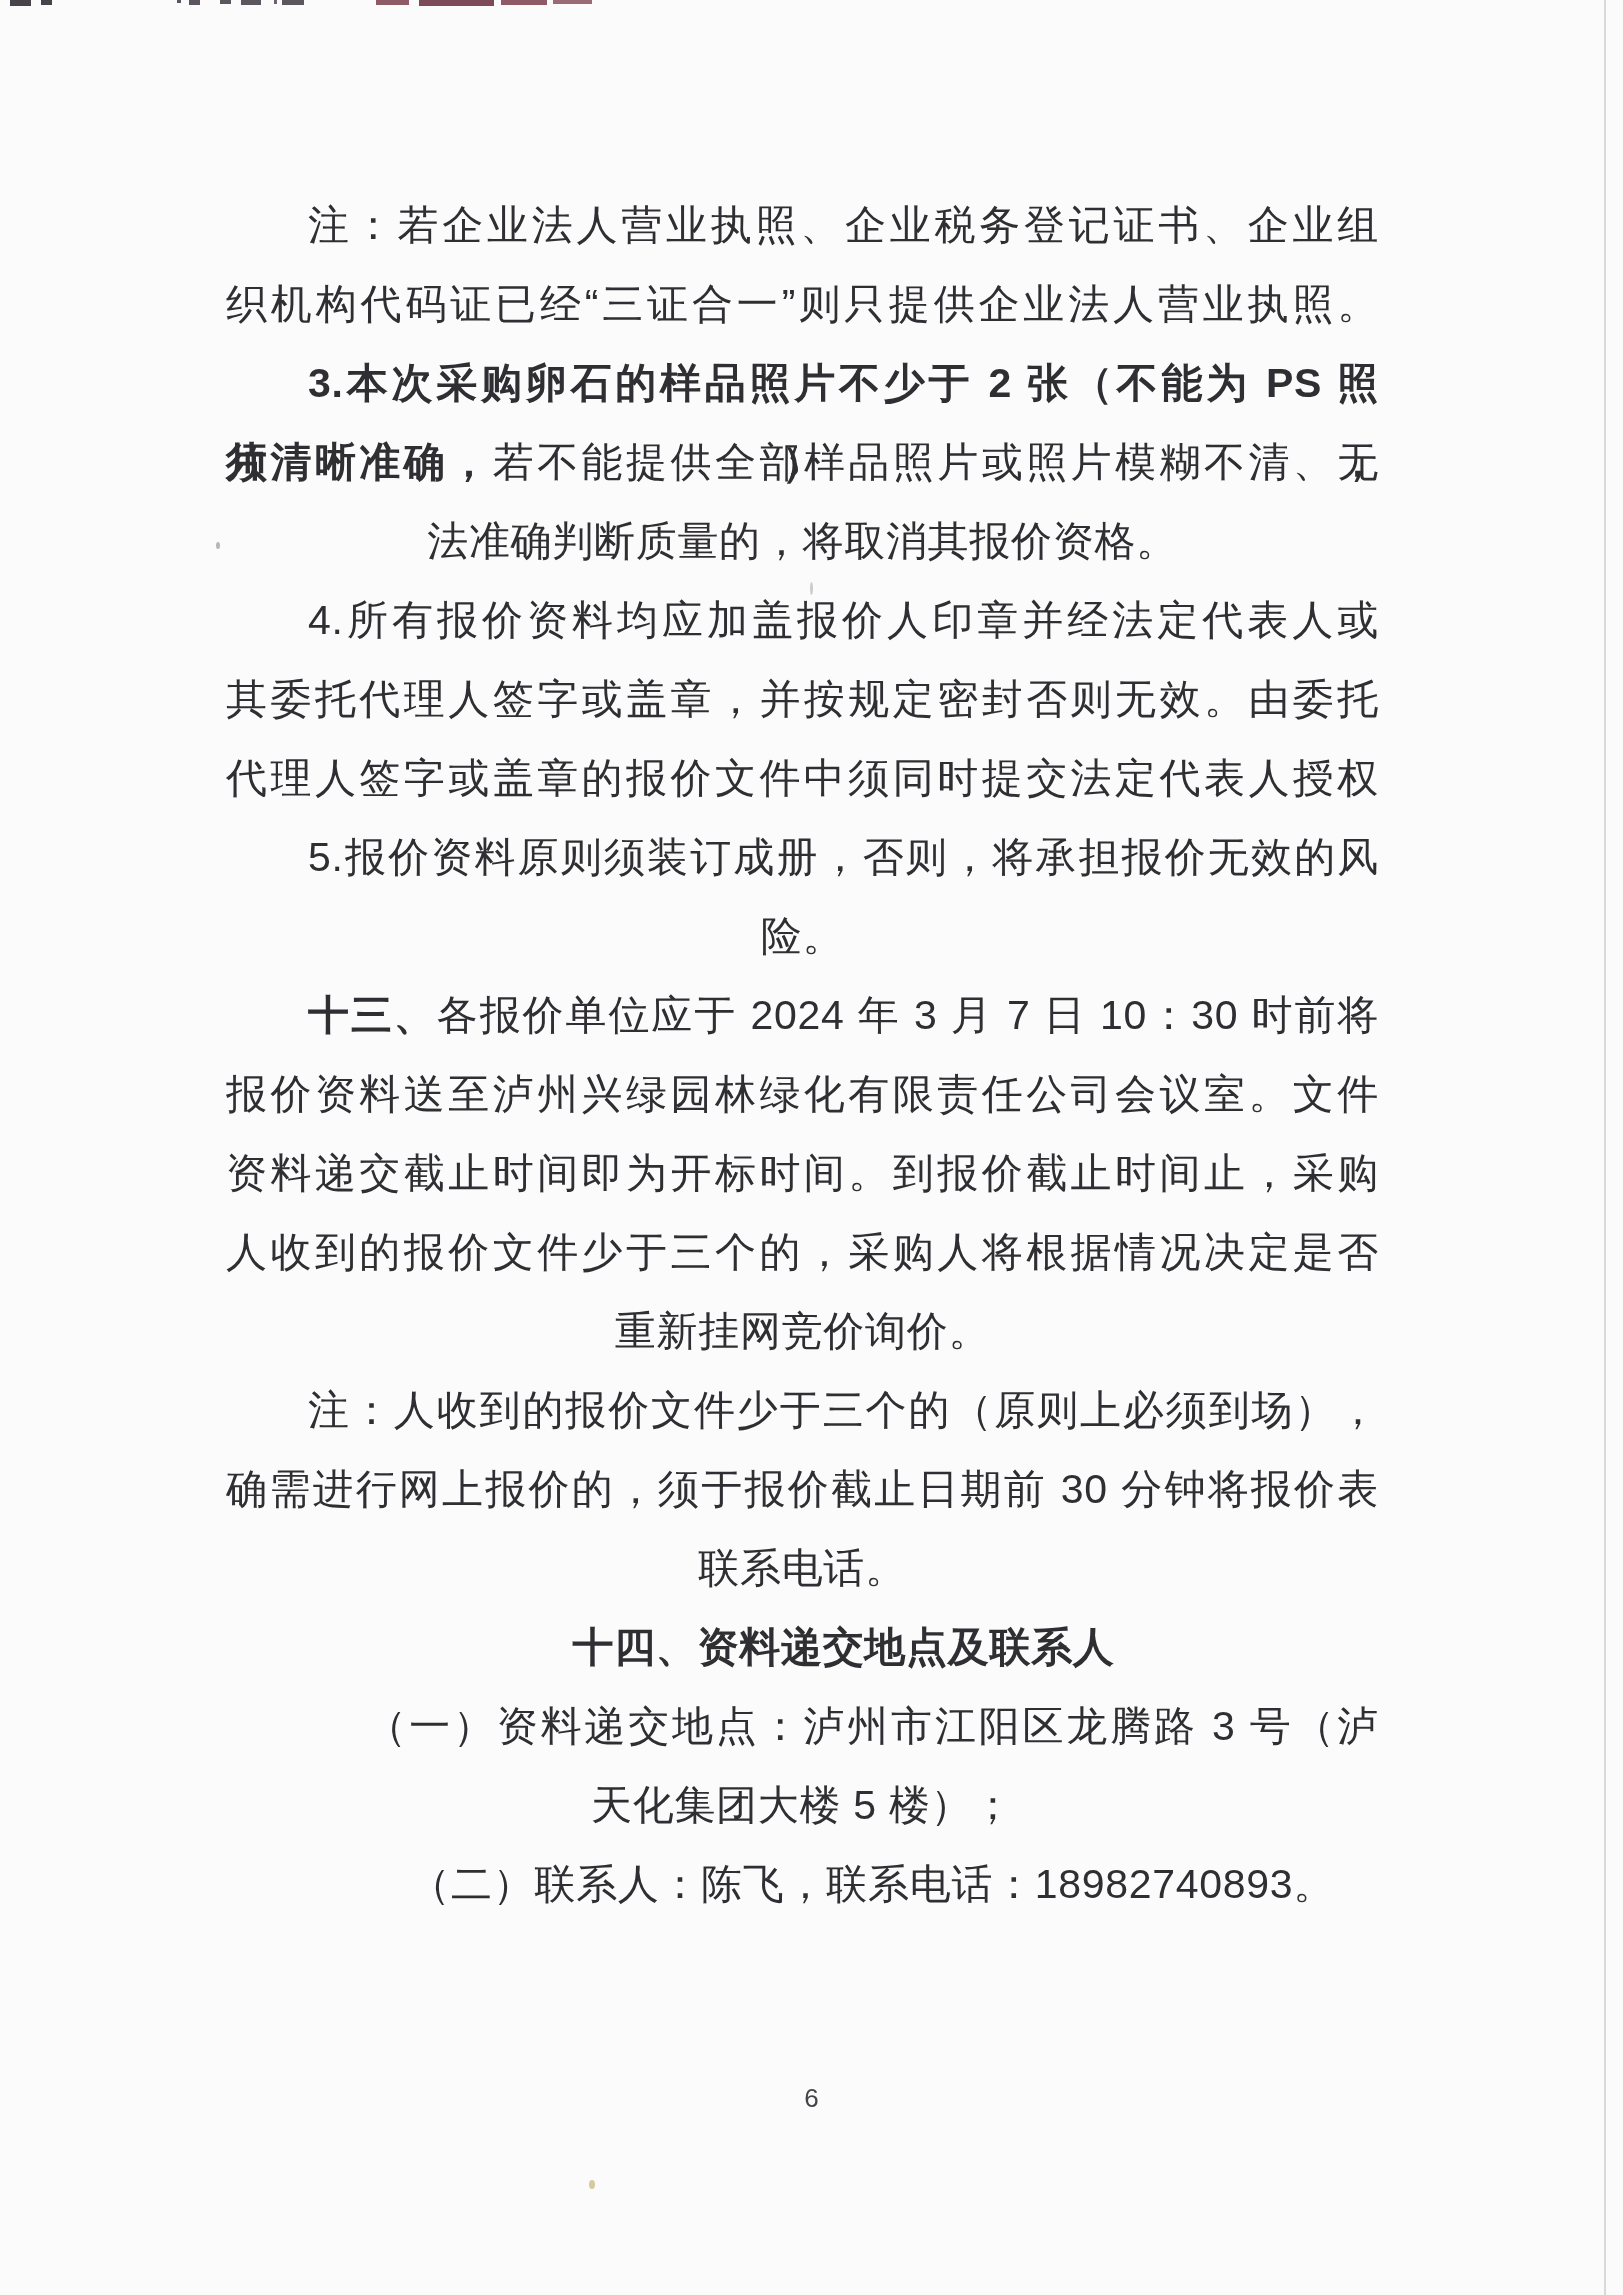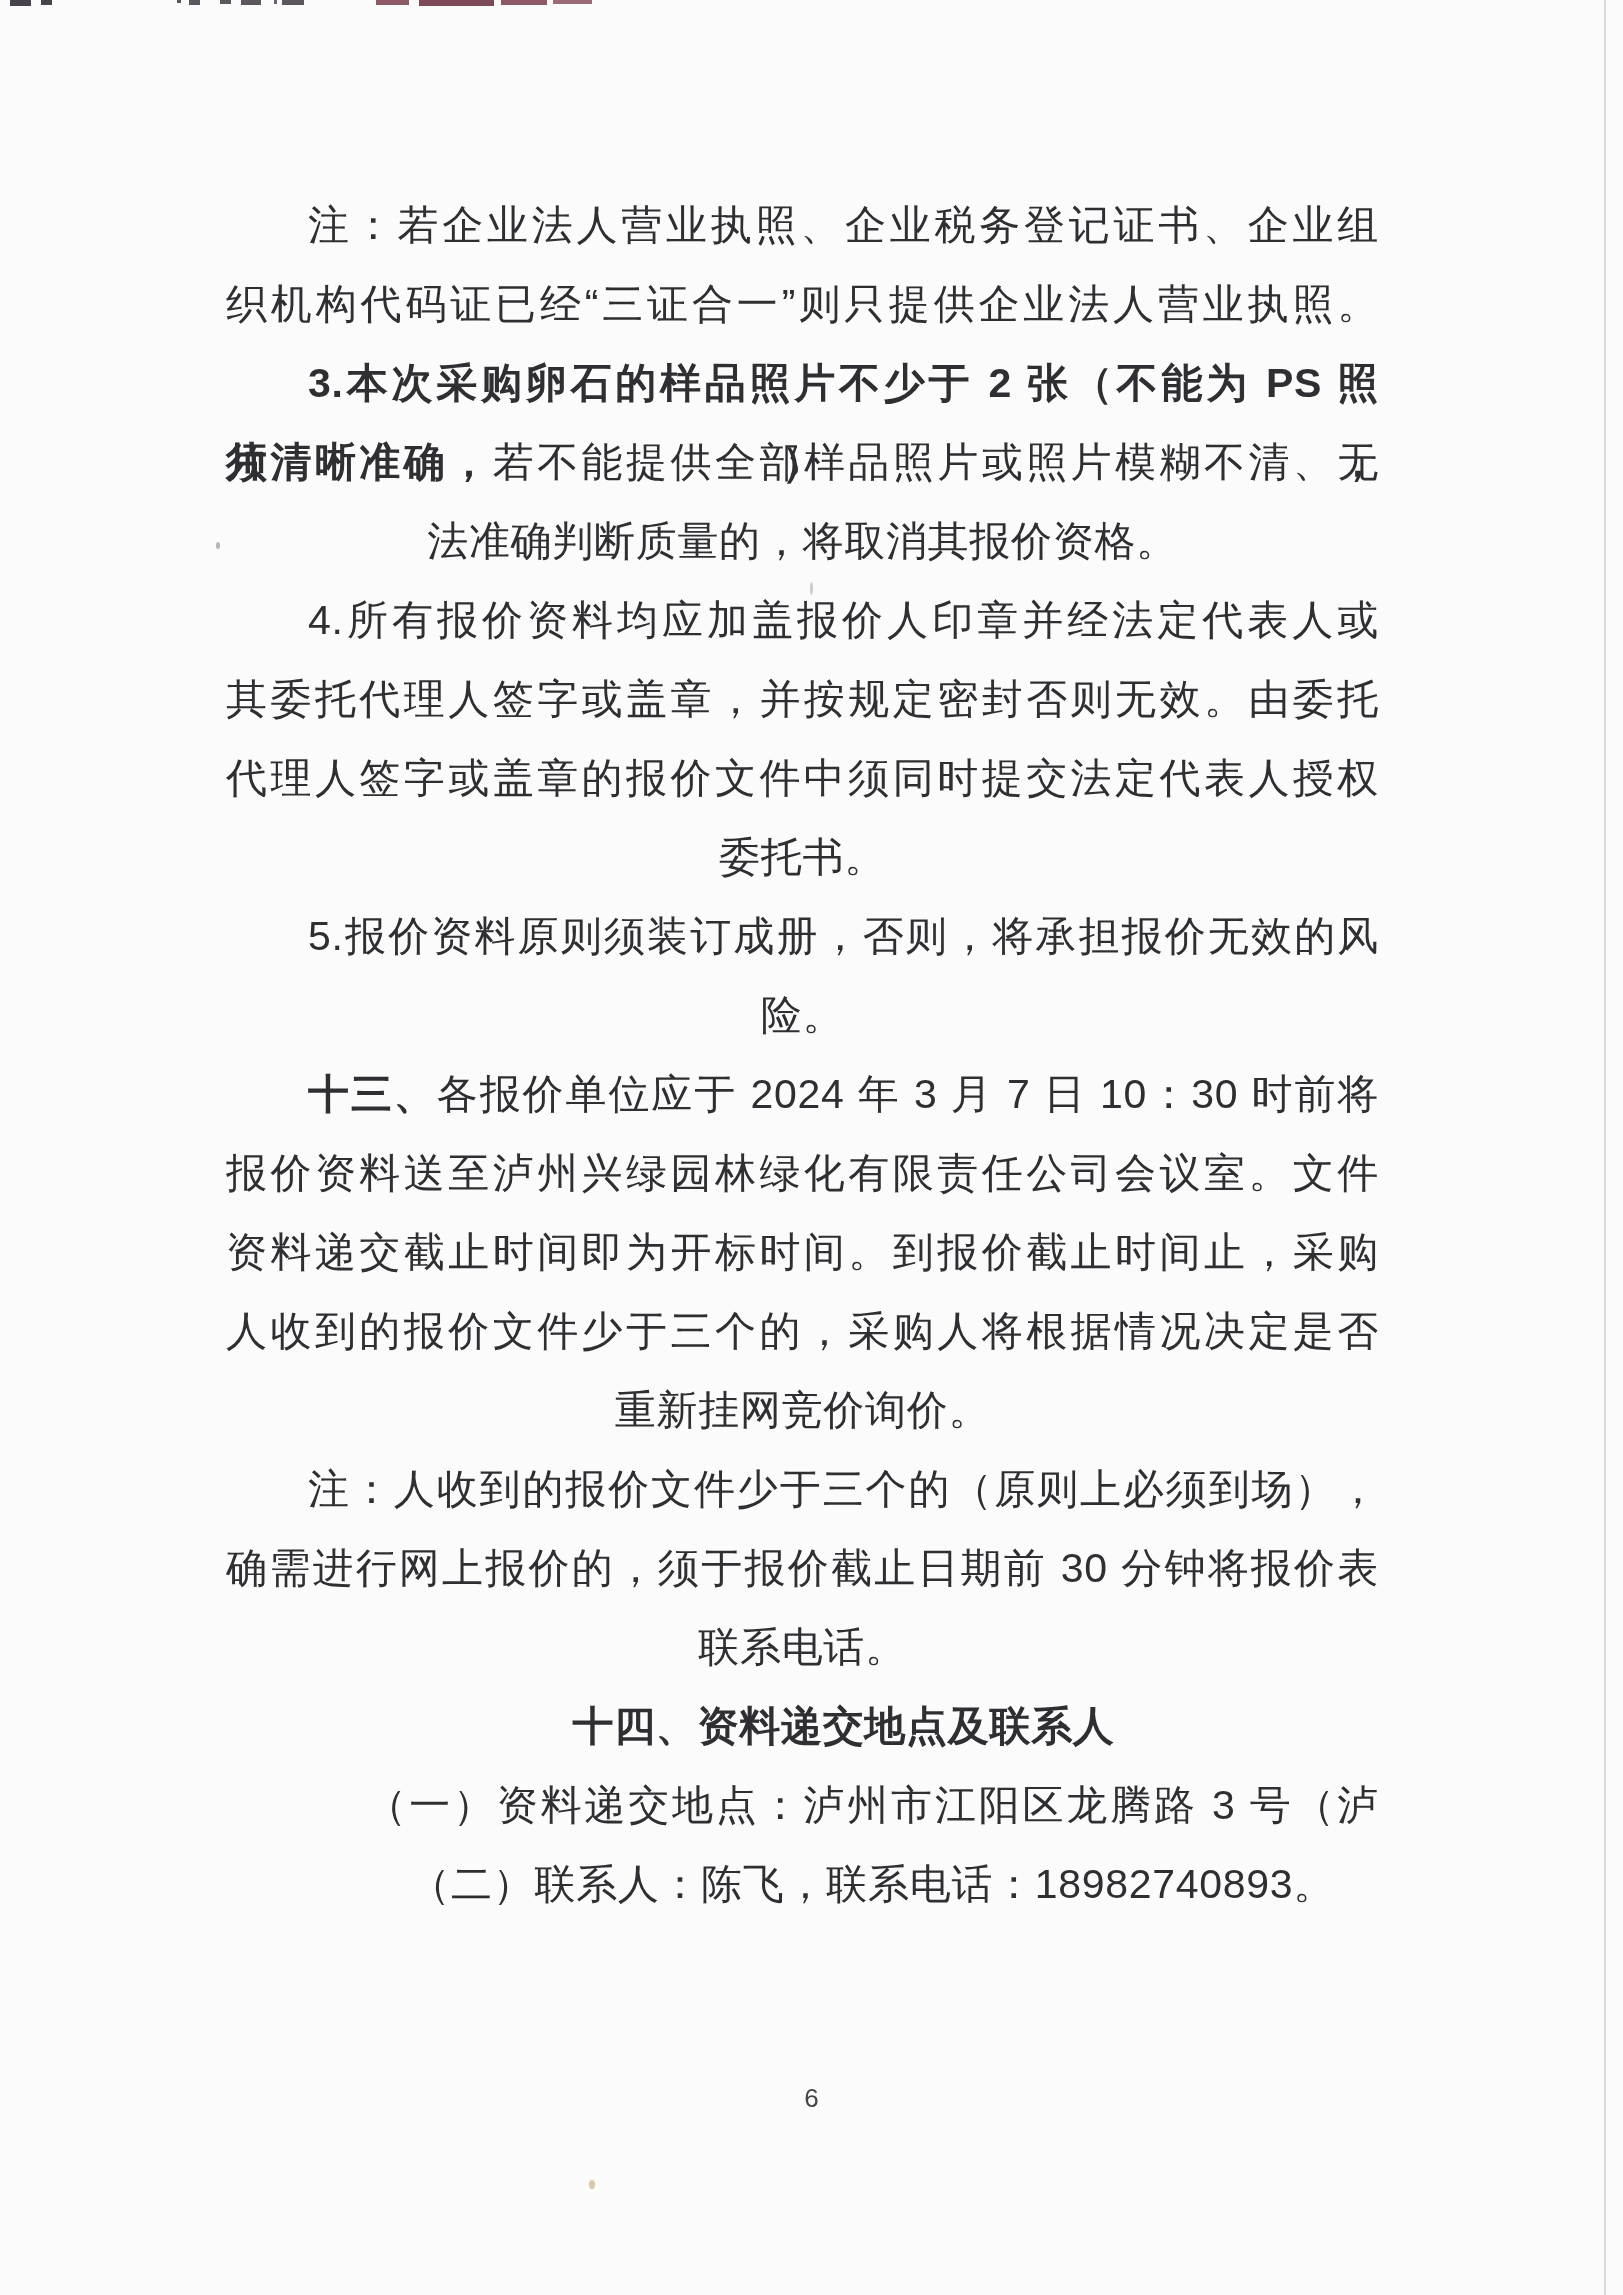--- a/index.html
+++ b/index.html
@@ -74,32 +74,32 @@
 
   <div class="textblock">
     <div class="ln j ind1"><span>注：若企业法人营业执照、企业税务登记证书、企业组</span></div>
     <div class="ln j"><span>织机构代码证已经“三证合一”则只提供企业法人营业执照。</span></div>
     <div class="ln j ind1"><span class="b">3.本次采购卵石的样品照片不少于 2 张（不能为 PS 照片），</span></div>
     <div class="ln j"><span class="b">须清晰准确，</span><span>若不能提供全部样品照片或照片模糊不清、无</span></div>
     <div class="ln"><span>法准确判断质量的，将取消其报价资格。</span></div>
     <div class="ln j ind1"><span>4.所有报价资料均应加盖报价人印章并经法定代表人或</span></div>
     <div class="ln j"><span>其委托代理人签字或盖章，并按规定密封否则无效。由委托</span></div>
     <div class="ln j"><span>代理人签字或盖章的报价文件中须同时提交法定代表人授权</span></div>
-    <div class="ln"><span>委托书。</span></div>
     <div class="ln j ind1"><span>5.报价资料原则须装订成册，否则，将承担报价无效的风</span></div>
     <div class="ln"><span>险。</span></div>
     <div class="ln j ind1"><span class="b">十三、</span><span>各报价单位应于 2024 年 3 月 7 日 10：30 时前将</span></div>
     <div class="ln j"><span>报价资料送至泸州兴绿园林绿化有限责任公司会议室。文件</span></div>
     <div class="ln j"><span>资料递交截止时间即为开标时间。到报价截止时间止，采购</span></div>
     <div class="ln j"><span>人收到的报价文件少于三个的，采购人将根据情况决定是否</span></div>
     <div class="ln"><span>重新挂网竞价询价。</span></div>
     <div class="ln j ind1"><span>注：人收到的报价文件少于三个的（原则上必须到场），</span></div>
     <div class="ln j"><span>确需进行网上报价的，须于报价截止日期前 30 分钟将报价表</span></div>
     <div class="ln"><span>联系电话。</span></div>
     <div class="ln ind1"><span class="b">十四、资料递交地点及联系人</span></div>
     <div class="ln j ind2"><span>（一）资料递交地点：泸州市江阳区龙腾路 3 号（泸</span></div>
+    <div class="ln"><span>天化集团大楼 5 楼）；</span></div>
     <div class="ln ind2"><span>（二）联系人：陈飞，联系电话：18982740893。</span></div>
   </div>
 
   <div class="pagenum">6</div>
 
 </div>
 
 
 </body></html>

